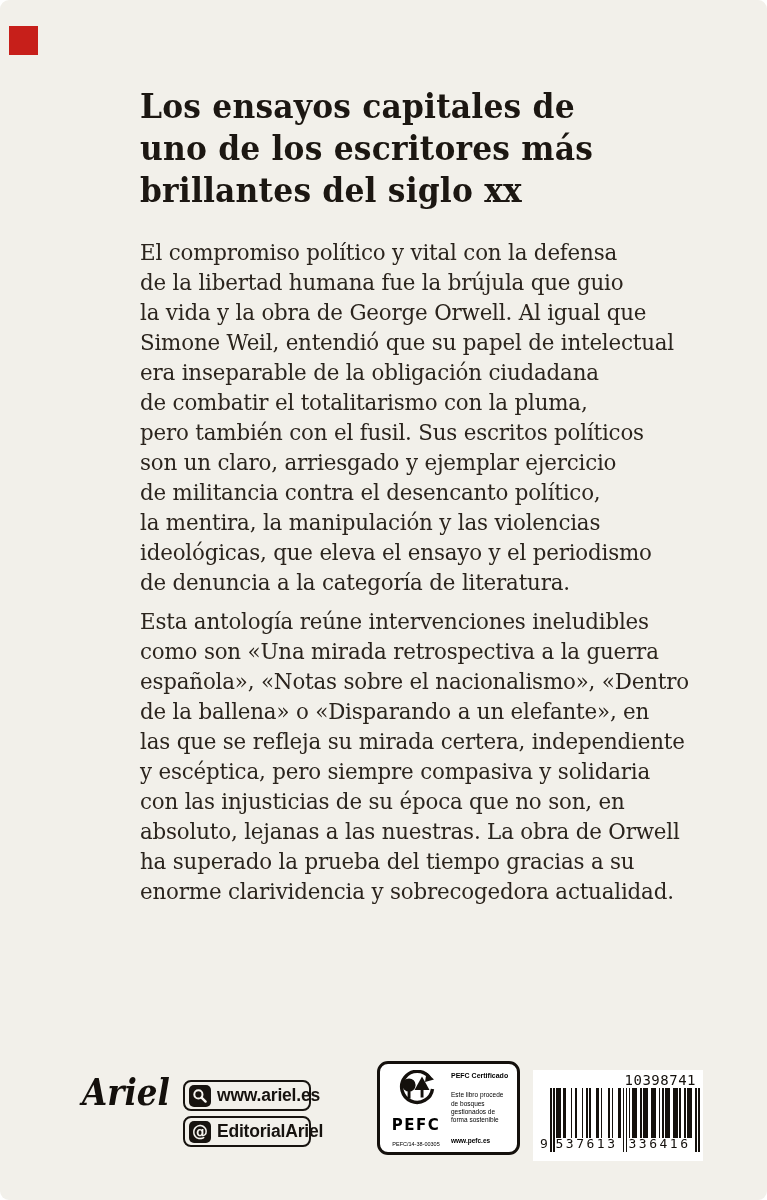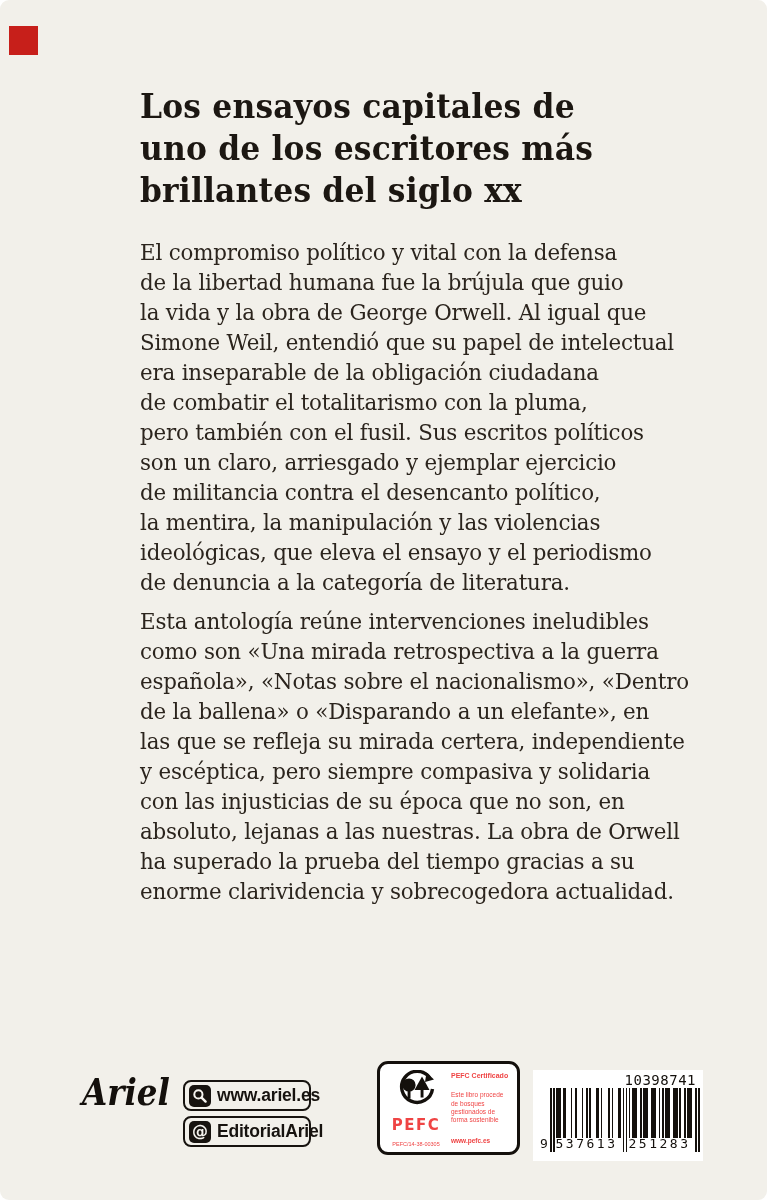--- a/index.html
+++ b/index.html
@@ -77,21 +77,21 @@
   
   .pefc-box{
     position:absolute;left:377px;top:1061px;
     width:143px;height:94px;
     box-sizing:border-box;
     background:#ffffff;
     border:3.5px solid #14100c;border-radius:11px;
     display:flex;
     padding:6px 5px 5px 6px;
     font-family:"Liberation Sans", sans-serif;
-    color:#ef4444;
+    color:#000000;
   }
   .pefc-left{
     width:60px;flex:none;
     display:flex;flex-direction:column;align-items:center;justify-content:space-between;
   }
   .pefc-word{
     font-weight:bold;font-size:15px;letter-spacing:1.5px;line-height:1;
     font-family:"DejaVu Sans", sans-serif;
   }
   .pefc-code{font-size:5.5px;line-height:1;margin-top:2px;white-space:nowrap;}
@@ -303,18 +303,18 @@
           <div class="m b"></div>
           <div class="m"></div>
           <div class="m"></div>
           <div class="m b guard"></div>
           <div class="m guard"></div>
           <div class="m b guard"></div>
         </div>
       <div class="bc-digits">
         <span class="n9">9</span>
         <span class="grp">537613</span>
-        <span class="grp">251283</span>
+        <span class="grp">336416</span>
       </div>
     </div>
   </div>
 
 </div>
 
 </body></html>

